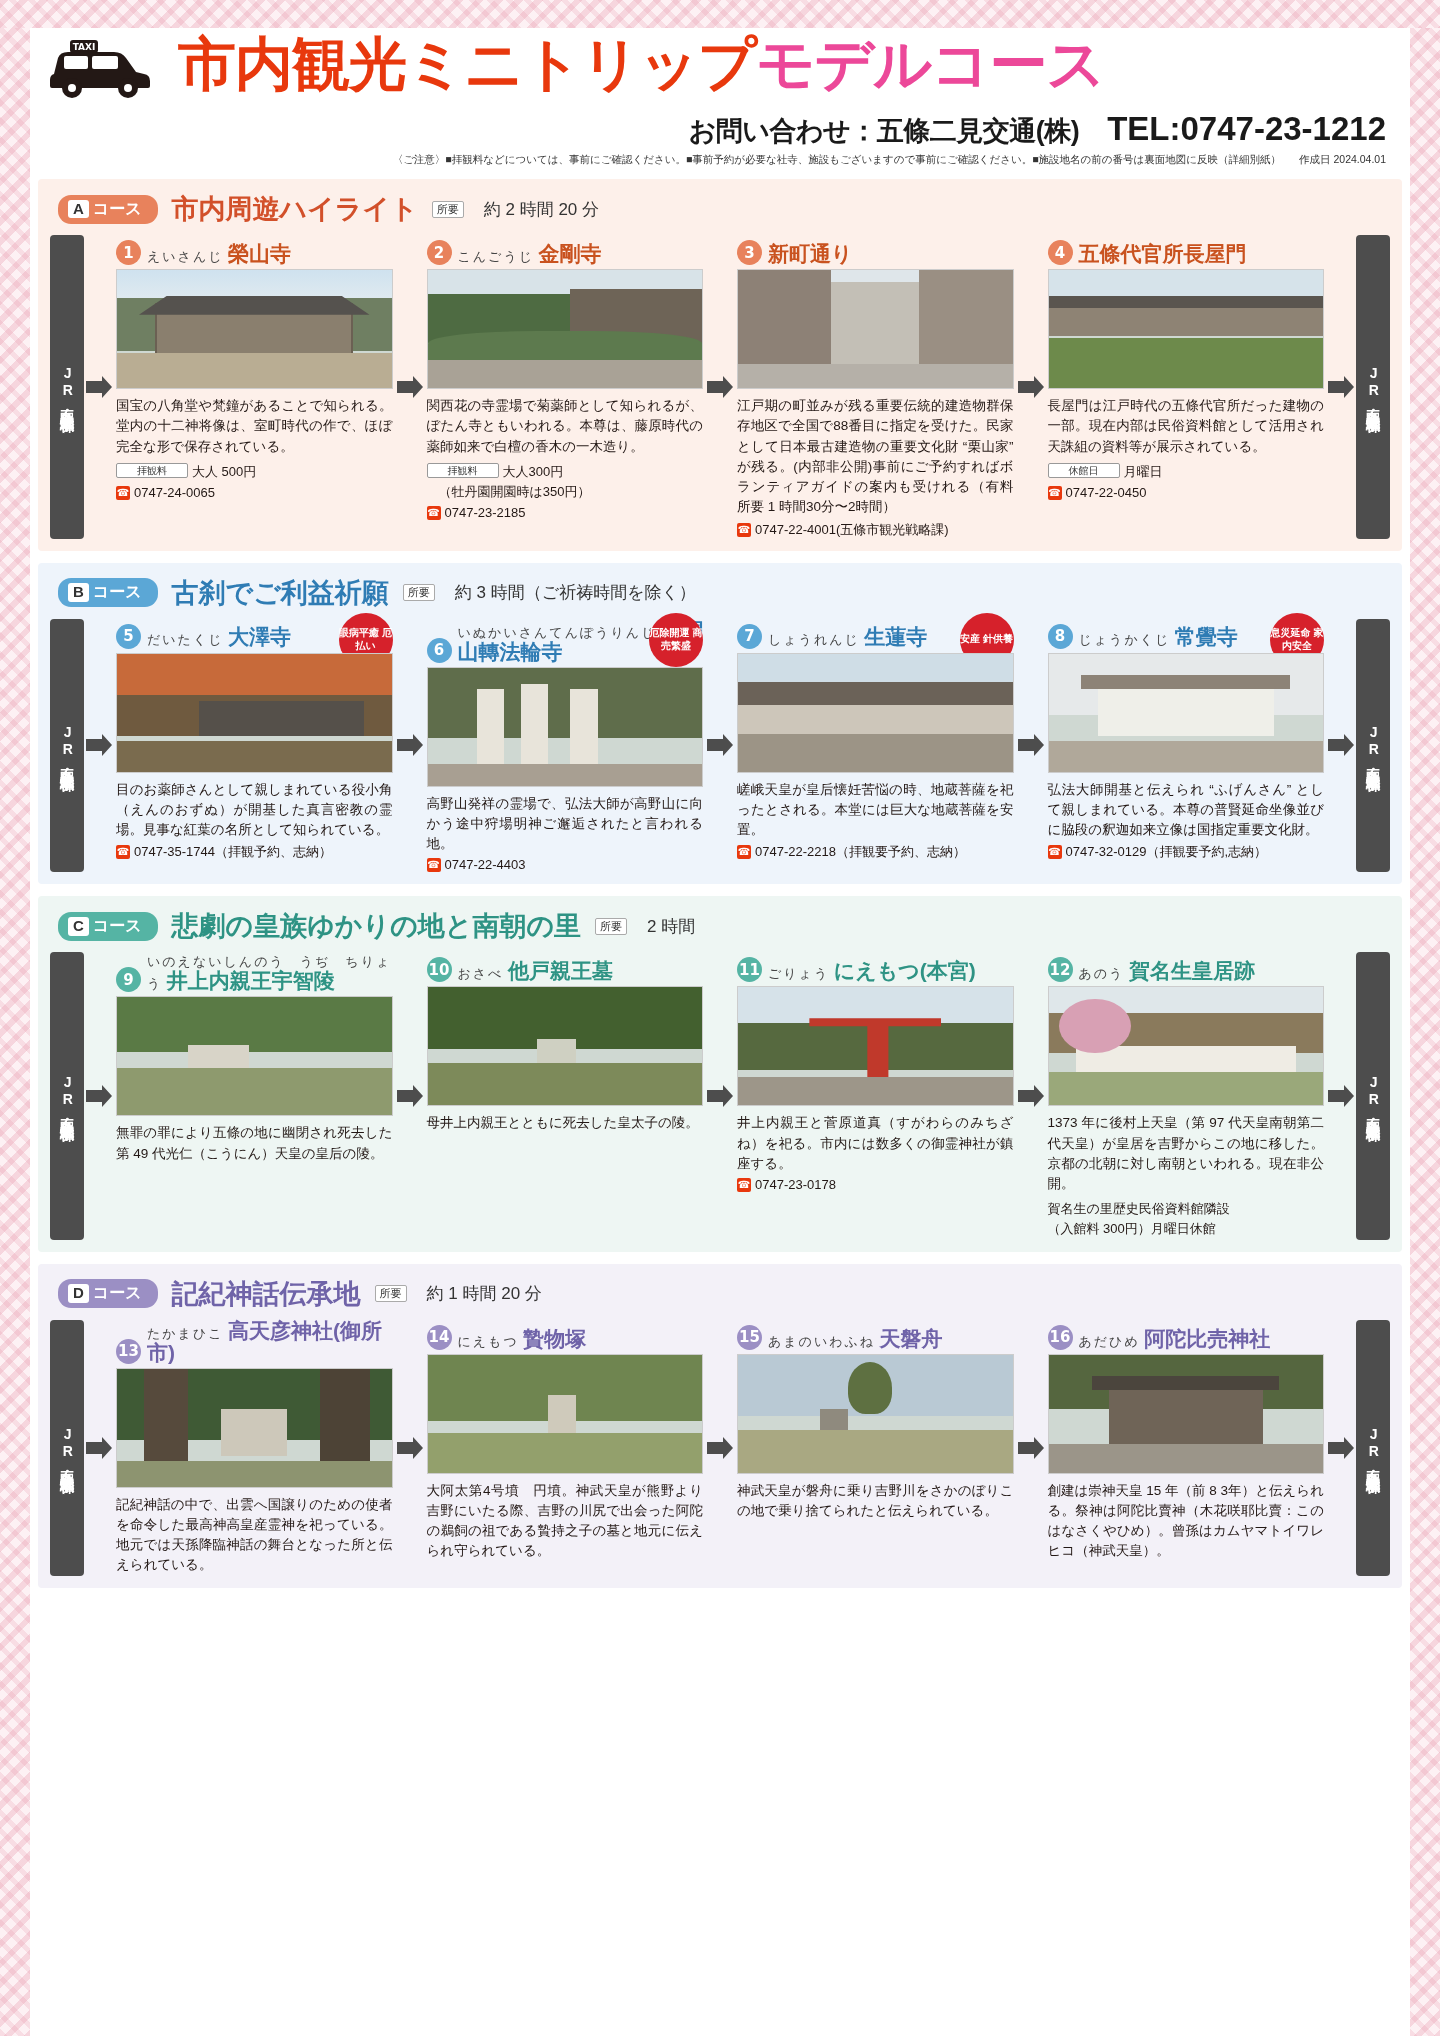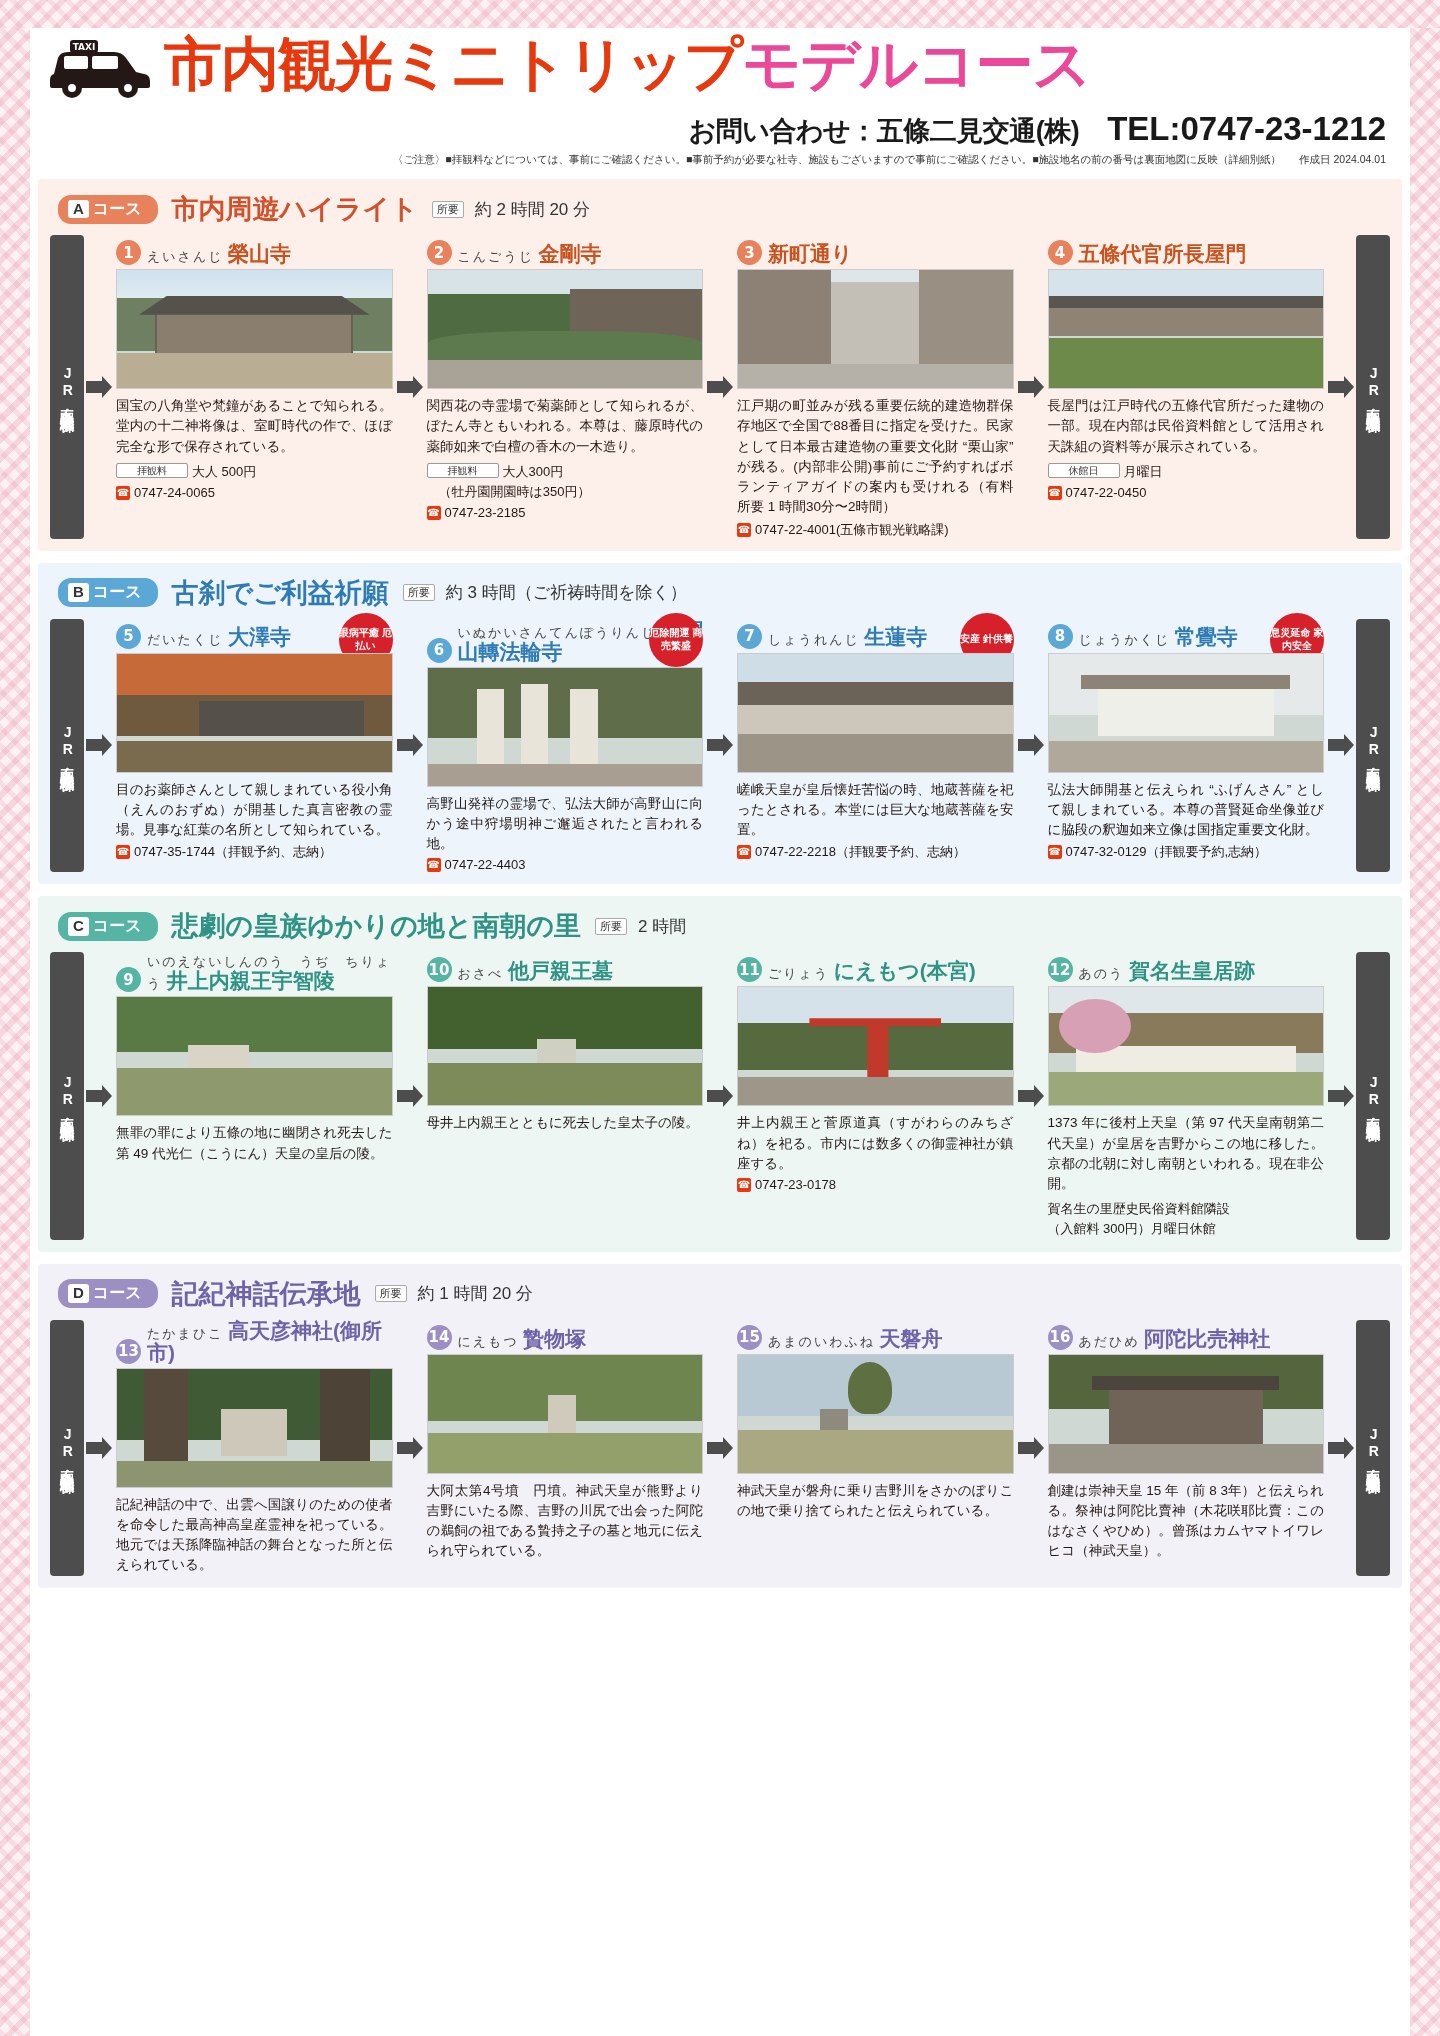--- a/index.html
+++ b/index.html
@@ -26,21 +26,21 @@
     position:absolute; left:0; right:0; top:0; height:28px;
     background:
       repeating-linear-gradient(135deg, rgba(231,150,170,.30) 0 6px, rgba(255,255,255,0) 6px 14px),
       repeating-linear-gradient(45deg, rgba(231,150,170,.22) 0 5px, rgba(255,255,255,0) 5px 13px),
       #fdf1f4;
   }
   .page { position:absolute; left:30px; right:30px; top:0; bottom:0; }
 
   
   .header { padding:28px 18px 0 10px; }
-  .title-row { display:flex; align-items:center; gap:4px; }
+  .title-row { display:flex; align-items:center; gap:18px; }
   .taxi-icon { width:120px; height:72px; flex:0 0 auto; }
   .main-title {
     font-size:58px; font-weight:bold; letter-spacing:-1px;
     white-space:nowrap; line-height:1;
     font-family:"DejaVu Sans", sans-serif;
   }
   .main-title .red { color:#e8380d; }
   .main-title .blk { color:#ec4899; }
   .contact-row {
     display:flex; align-items:baseline; justify-content:flex-end;
@@ -69,21 +69,21 @@
   .badge .letter {
     background:#fff; color:#333; border-radius:3px;
     font-size:15px; padding:0 5px; font-weight:bold; line-height:1.25;
   }
   .badge-a { background:#e8825c; }
   .badge-b { background:#5ba7d6; }
   .badge-c { background:#55b4a4; }
   .badge-d { background:#9b8fc4; }
   .course-title { font-size:27px; font-weight:bold; letter-spacing:0px; }
   .t-a { color:#d2502a; } .t-b { color:#2f7cb4; } .t-c { color:#2e9384; } .t-d { color:#6f63a8; }
-  .duration { display:flex; align-items:center; gap:11px; font-size:17px; color:#333; }
+  .duration { display:flex; align-items:center; gap:20px; font-size:17px; color:#333; }
   .duration .tag {
     font-size:11px; color:#333; border:1px solid #aaa; background:#fff;
     border-radius:2px; padding:2px 4px; line-height:1;
   }
 
   
   .row { display:flex; align-items:stretch; gap:0; }
   .station {
     width:34px; flex:0 0 34px; background:#4d4d4d; color:#fff; border-radius:4px;
     writing-mode:vertical-rl; text-orientation:upright;

